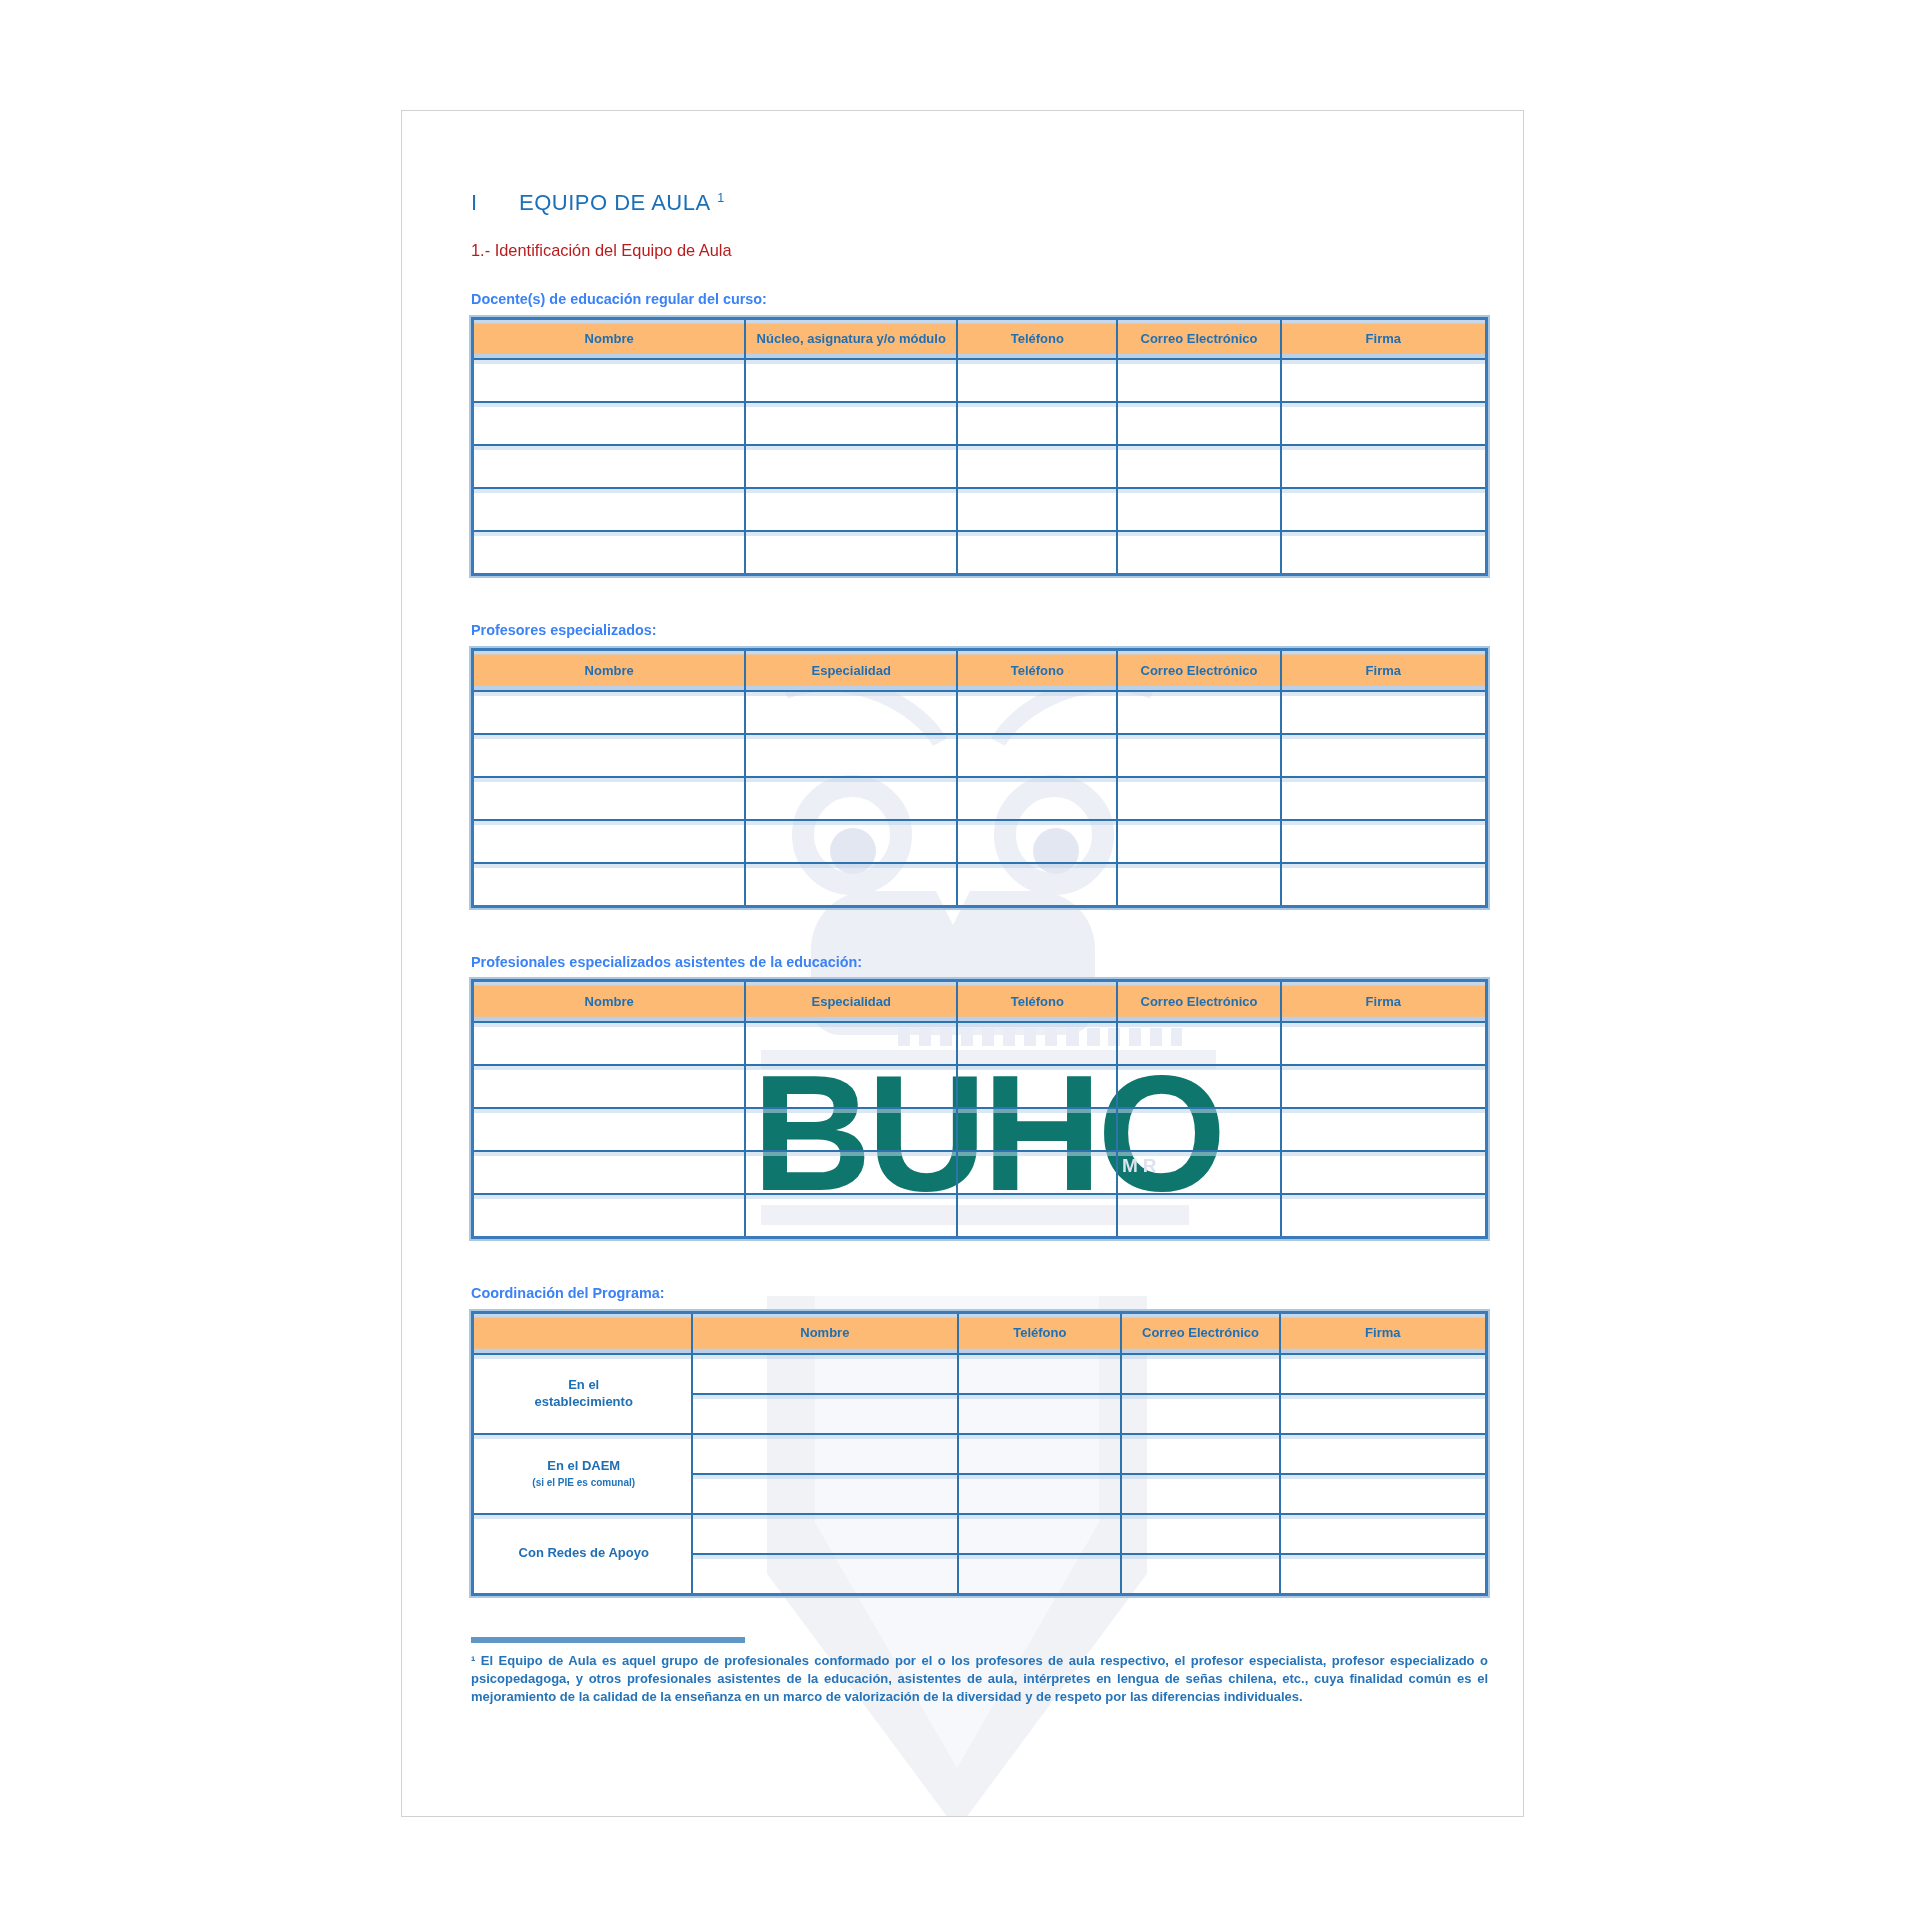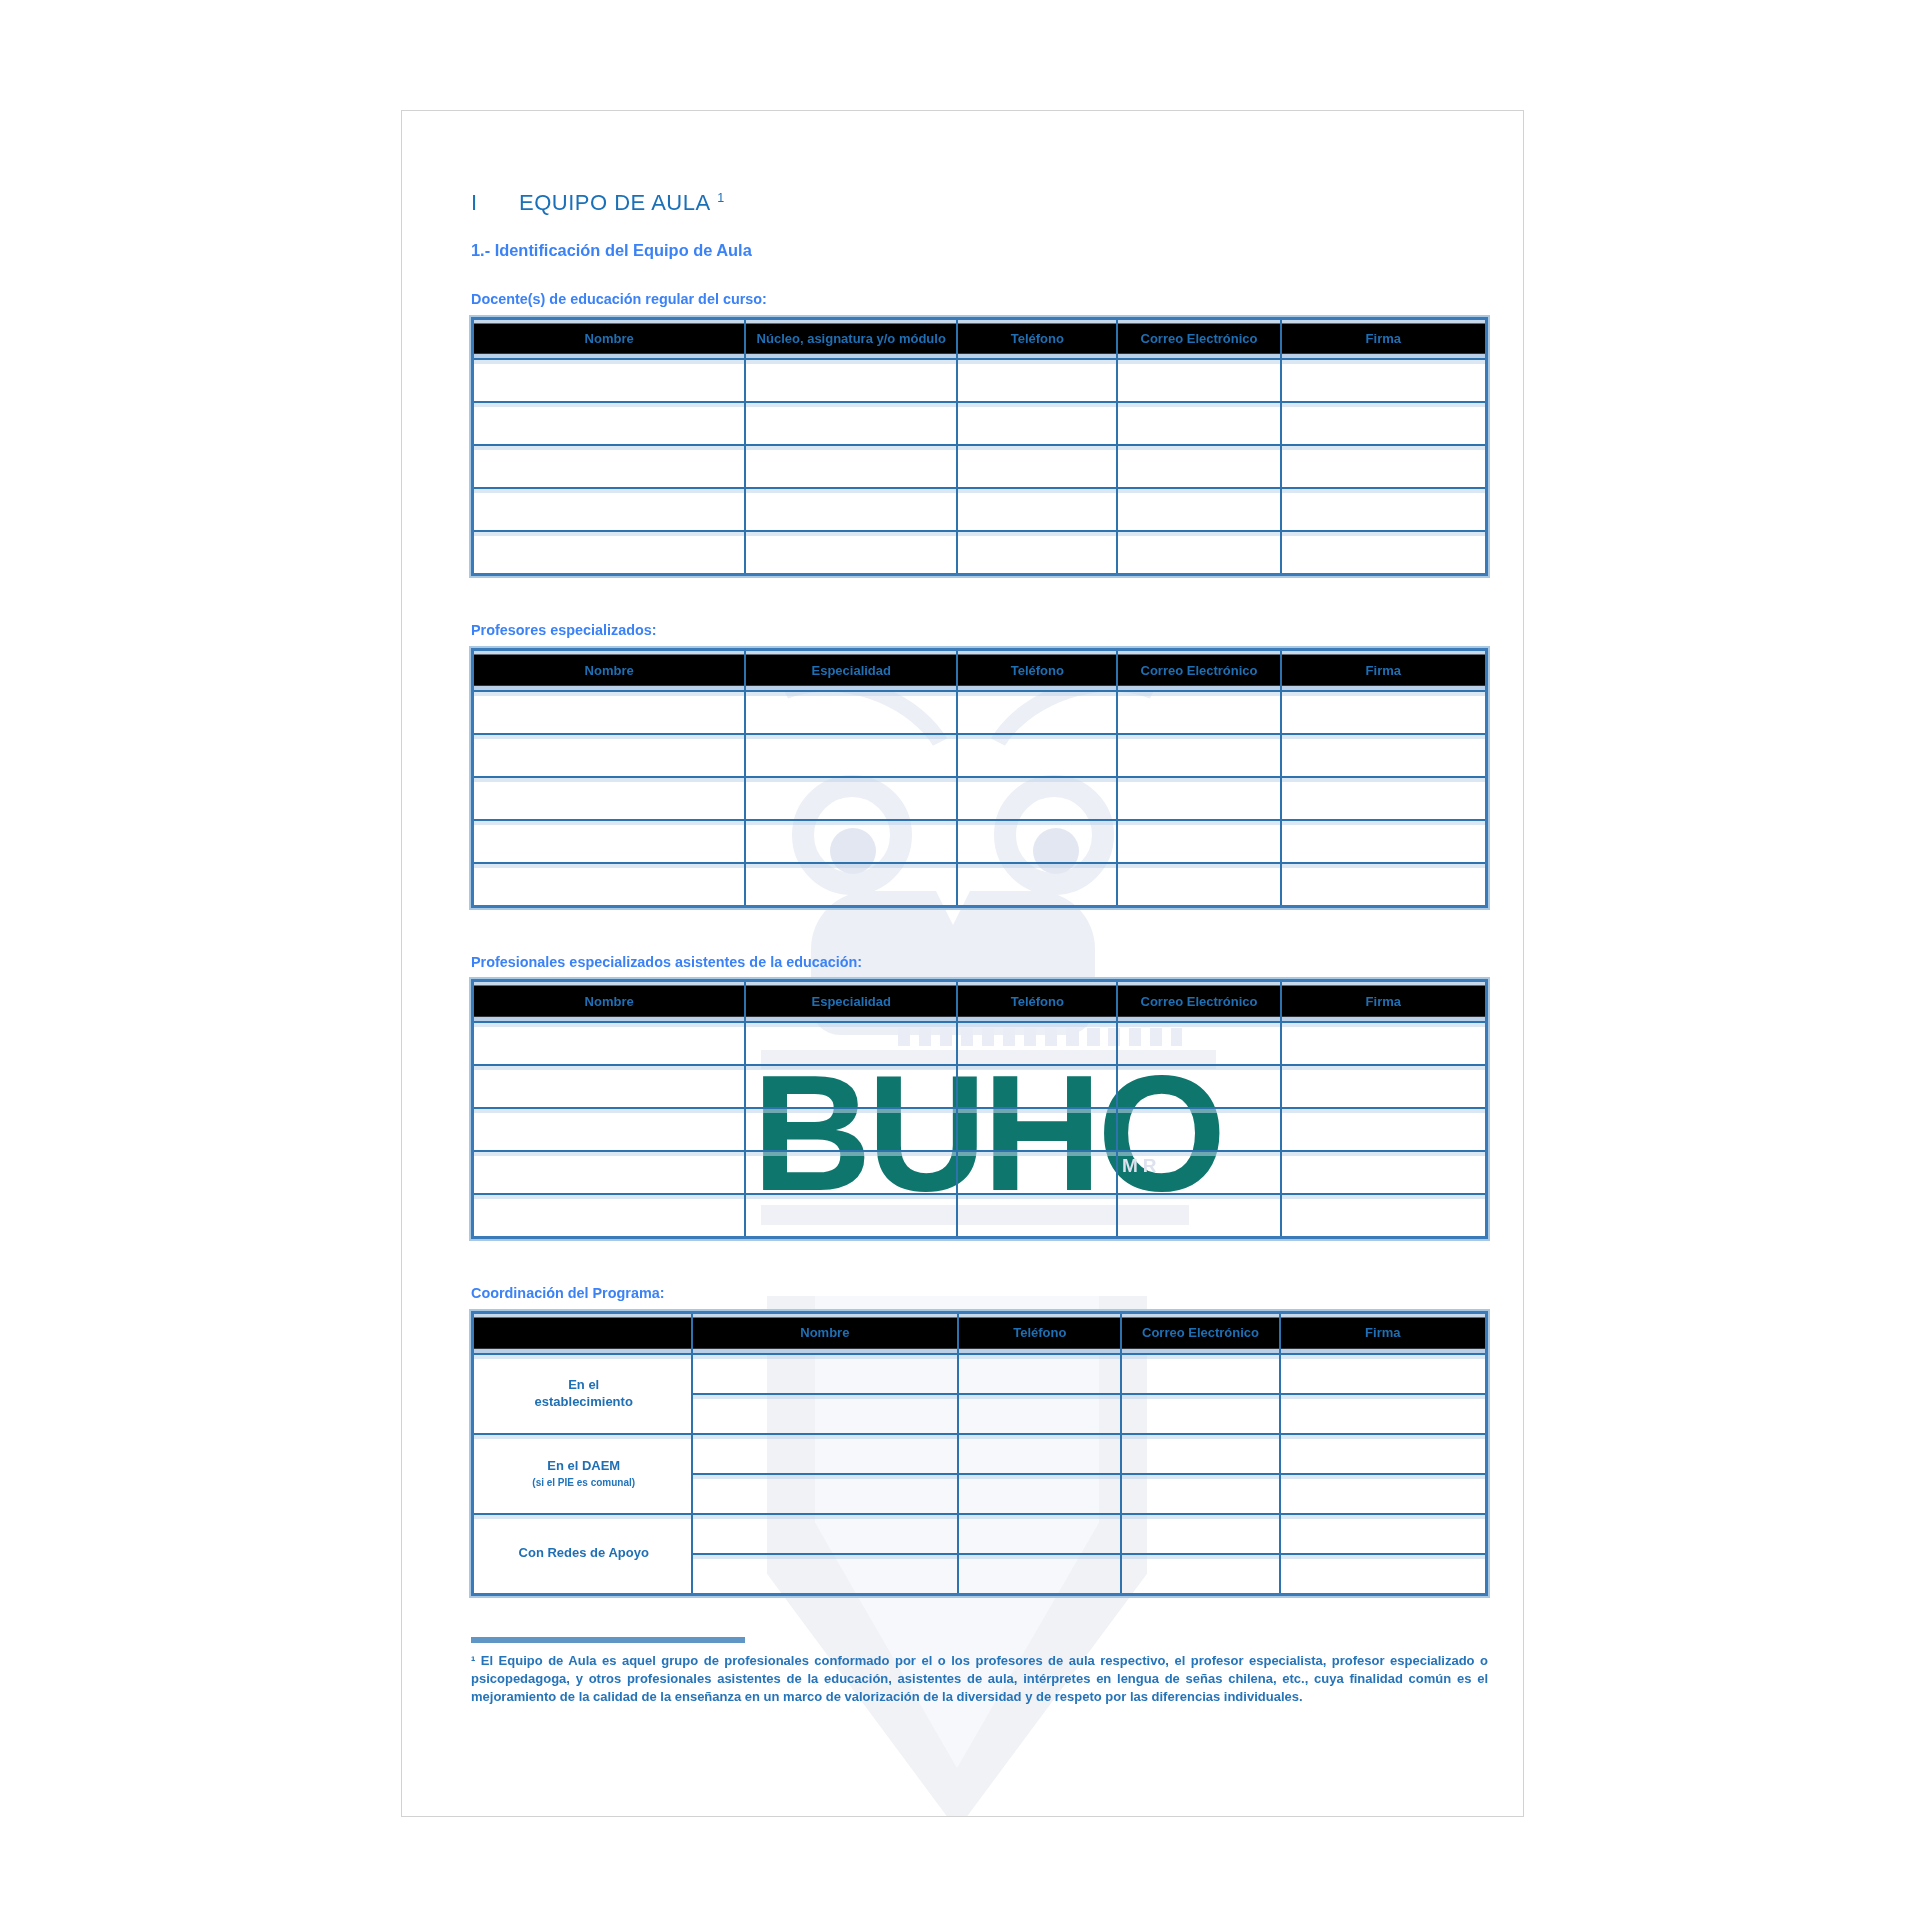--- a/index.html
+++ b/index.html
@@ -60,32 +60,32 @@
   
   .content{
     position:absolute;left:69px;top:0;width:1017px;z-index:1;padding-top:79px;
   }
   h1{
     margin:0;font-size:22px;font-weight:normal;color:#1b70b8;letter-spacing:0.5px;
   }
   h1 .roman{display:inline-block;width:48px;}
   h1 sup{font-size:12.5px;}
   h2{
-    margin:25px 0 0 0;font-size:16.4px;font-weight:bold;color:#3b82f6;
+    margin:25px 0 0 0;font-size:16.4px;font-weight:normal;color:#b91c1c;
   }
   .tcaption{
     margin:46px 0 9.6px 0;font-size:14.4px;font-weight:bold;color:#3b82f6;
   }
   .tcaption.first{margin-top:31px;}
   table.ftable{
     width:100%;border-collapse:collapse;table-layout:fixed;background:transparent;
     border:3.9px solid #3a7ab8;outline:2.4px solid #a9c8e2;
   }
   table.ftable th{
-    height:35px;background:#000000;border:2.4px solid #2e73ae;
+    height:35px;background:#fdba74;border:2.4px solid #2e73ae;
     font-size:13px;font-weight:bold;color:#1f6fb5;text-align:center;vertical-align:middle;
     line-height:1.2;padding:1.9px 4.8px;box-sizing:content-box;
     box-shadow:inset 0 3.4px 0 #c6d8ea, inset 0 -4.3px 0 #b9d0e8;
   }
   table.ftable td{
     height:39px;border:2.4px solid #2e73ae;background:transparent;
     box-shadow:inset 0 3.9px 0 rgba(190,211,233,.55);
   }
   table.ftable.coord td{height:36px;}
   table.ftable td.rowlabel{

